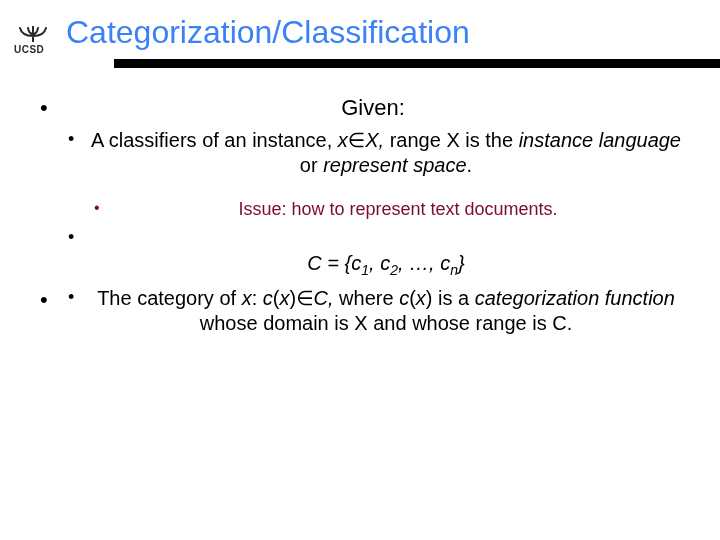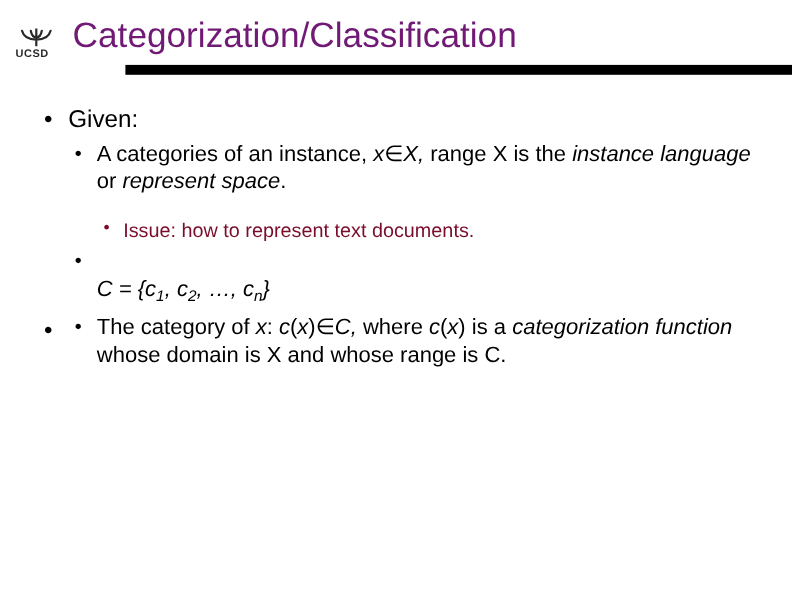--- a/index.html
+++ b/index.html
@@ -32,35 +32,35 @@
   .logo-text {
     font-size: 10px;
     font-weight: bold;
     letter-spacing: 0.5px;
     color: #2b2b2b;
     margin-top: 2px;
   }
   .title {
     font-size: 32px;
     font-weight: normal;
-    color: #701a75;
+    color: #3b82f6;
     padding-left: 6px;
   }
   .rule {
     margin: 8px 0 0 54px;
     height: 9px;
     background: #000;
     width: 640px;
   }
   .content {
     padding: 26px 36px 0 36px;
     font-size: 22px;
     line-height: 1.25;
   }
-  ul { list-style: none; }
+  ul { list-style: none; text-align: center; }
   .lvl1 > li {
     position: relative;
     padding-left: 26px;
     margin-bottom: 10px;
   }
   .lvl1 > li::before {
     content: "•";
     position: absolute;
     left: 4px;
     top: 0;
@@ -121,21 +121,21 @@
     <div class="rule"></div>
   </div>
 
   <div class="content">
     <ul class="lvl1">
 
       <li>
         <span>Given:</span>
         <ul class="lvl2">
           <li>
-            <span>A categories of an instance, </span><span class="ital">x</span><span>∈</span><span class="ital">X,</span><span> range X is the </span><span class="ital">instance language</span><span> or </span><span class="ital">represent space</span><span>.</span>
+            <span>A classifiers of an instance, </span><span class="ital">x</span><span>∈</span><span class="ital">X,</span><span> range X is the </span><span class="ital">instance language</span><span> or </span><span class="ital">represent space</span><span>.</span>
             <ul class="lvl3">
               <li>Issue: how to represent text documents.</li>
             </ul>
           </li>
           <li>
             <br>
             <span class="ital">C = {c</span><span class="ital sub">1</span><span class="ital">, c</span><span class="ital sub">2</span><span class="ital">, …, c</span><span class="ital sub">n</span><span class="ital">}</span>
           </li>
         </ul>
       </li>

